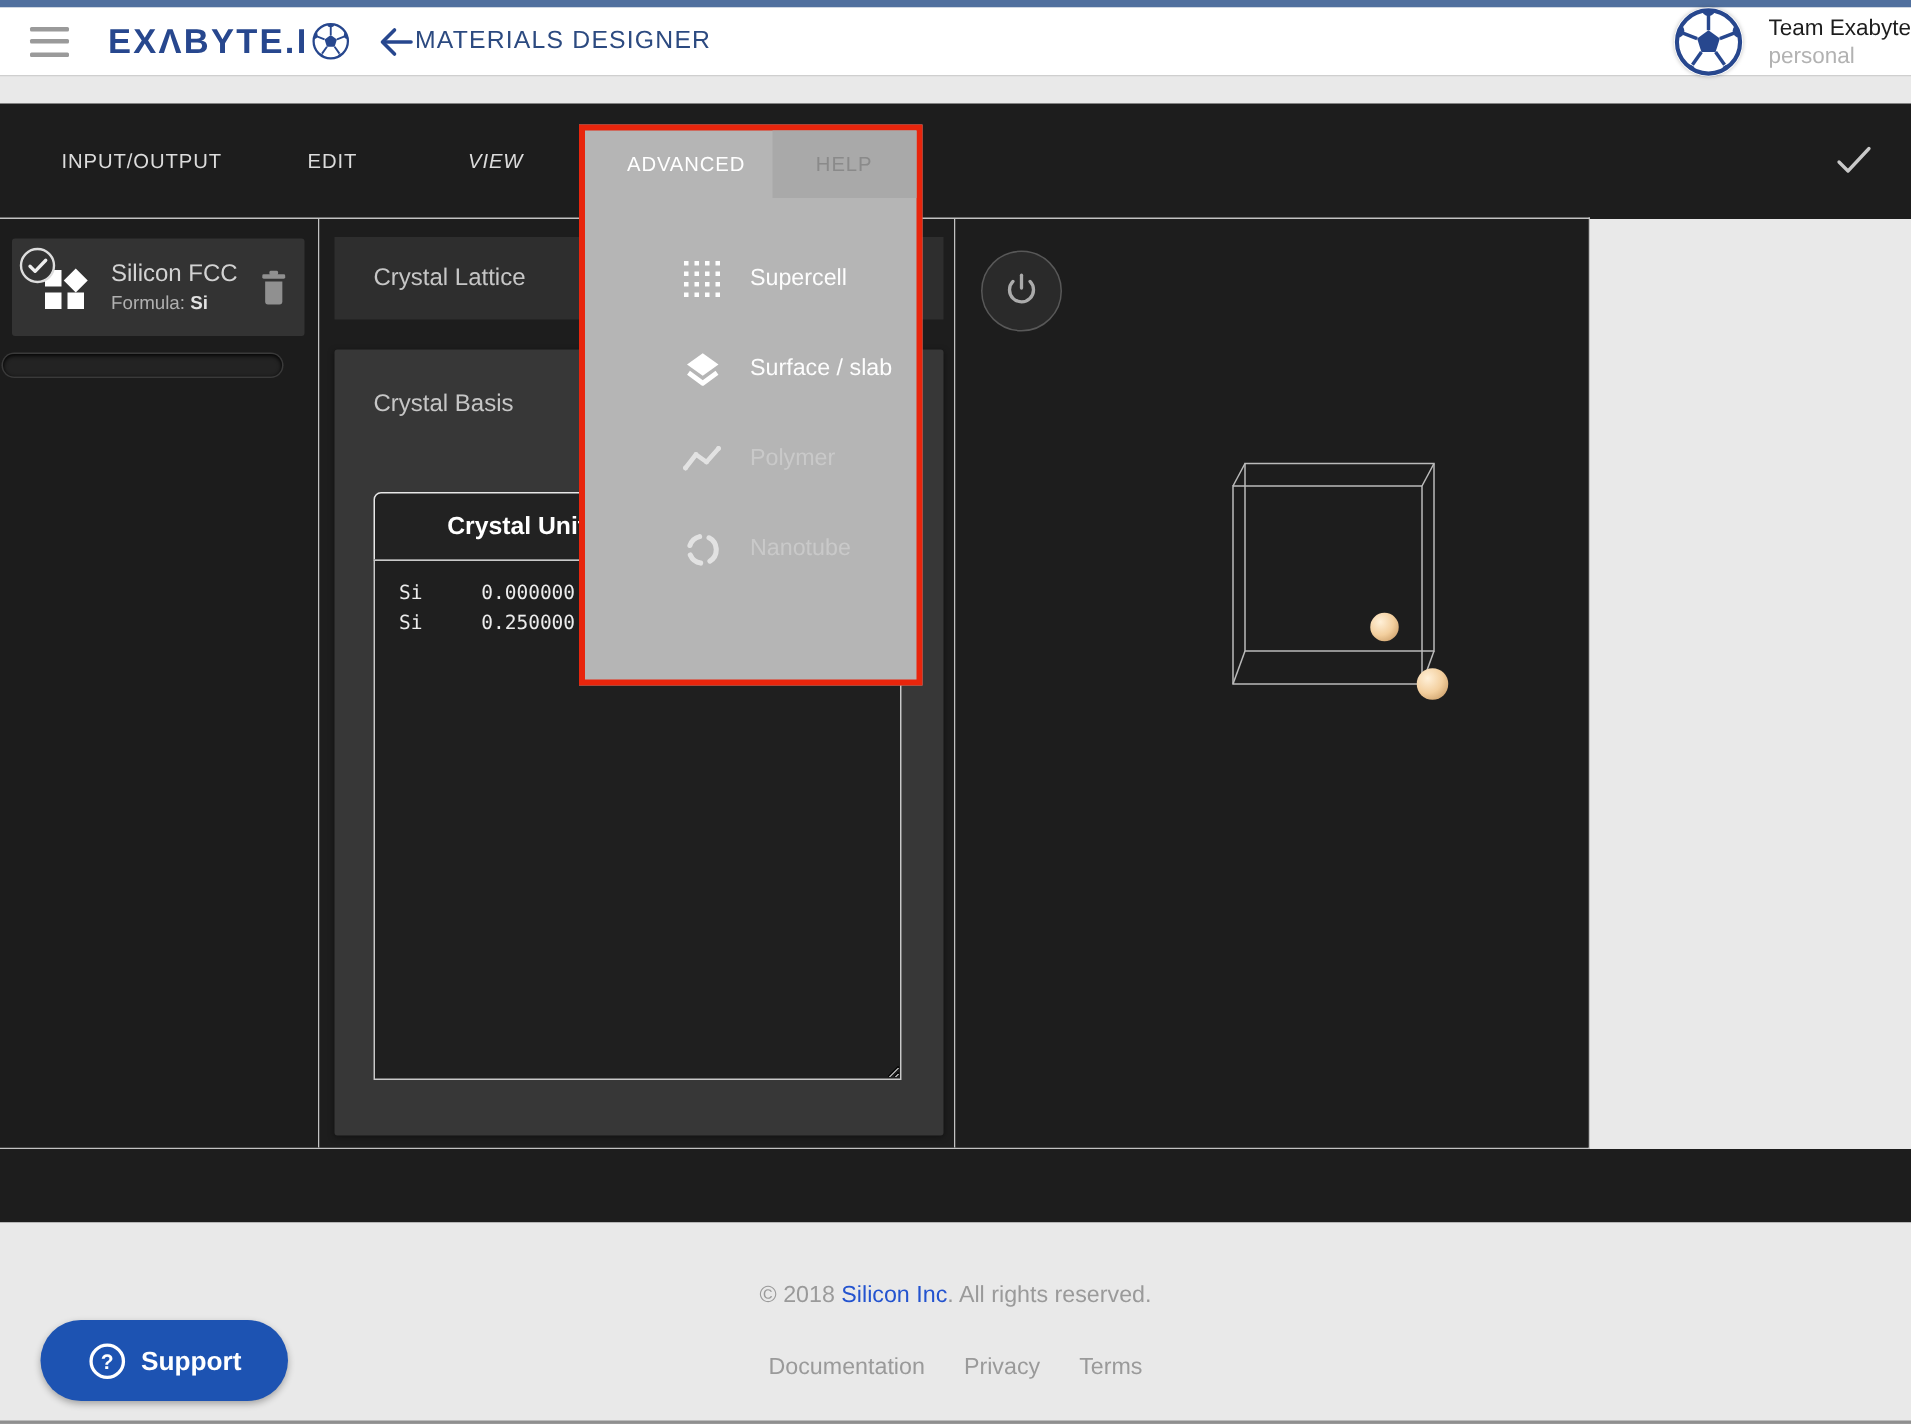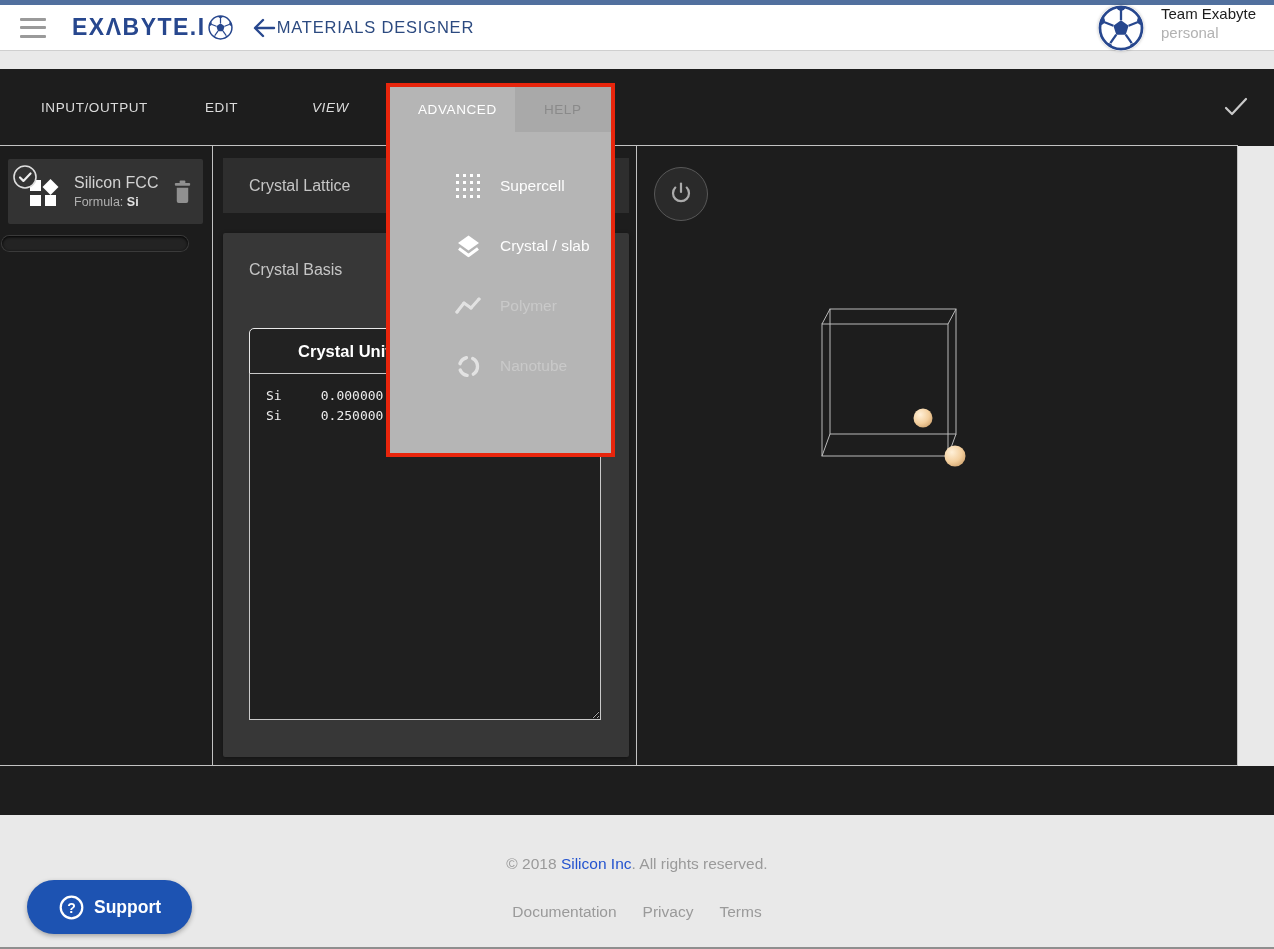--- a/index.html
+++ b/index.html
@@ -10,37 +10,37 @@
   .top-strip { position:absolute; left:0; top:0; width:1274px; height:5px; background:#51709e; }
   .header { position:absolute; left:0; top:5px; width:1274px; height:46px; background:#ffffff;
             border-bottom:1px solid #cfcfcf; display:flex; align-items:center; }
   .hamburger { margin-left:20px; width:26px; height:20px; display:flex; flex-direction:column; justify-content:space-between; cursor:pointer; }
   .hamburger span { display:block; height:3px; background:#9a9a9a; border-radius:1px; }
   .logo { margin-left:26px; display:flex; align-items:center; cursor:pointer; }
   .logo-text { font-size:23px; font-weight:bold; letter-spacing:1.5px; color:#27478e; }
   .logo-ball { margin-left:2px; }
   .back-arrow { margin-left:18px; cursor:pointer; display:flex; }
   .app-title { font-size:16.5px; color:#2c4a80; letter-spacing:0.8px; }
-  .user-area { margin-left:auto; margin-right:18px; display:flex; align-items:flex-start; }
+  .user-area { margin-left:auto; display:flex; align-items:center; }
   .avatar { width:46px; height:46px; border-radius:50%; box-shadow:0 0 3px rgba(0,0,0,.25); background:#fff; }
   .user-names { margin-left:17px; }
   .user-name { font-size:15px; color:#1d1d1d; font-weight:500; }
   .user-role { font-size:15px; color:#b2b2b2; margin-top:2px; }
 
   
   .menubar { position:absolute; left:0; top:69px; width:1274px; height:77px; background:#1d1d1d; }
   .menu-item { position:absolute; top:0; height:77px; display:flex; align-items:center;
                font-size:13.5px; font-weight:500; letter-spacing:0.6px; color:#dcdcdc; cursor:pointer; }
   .mi-io   { left:41px; }
   .mi-edit { left:205px; }
   .mi-view { left:312px;font-style:italic; }
   .menubar-check { position:absolute; right:26px; top:26px; cursor:pointer; }
 
   
-  .content { position:absolute; left:0; top:145px; width:1238px; height:621px; background:#1d1d1d;
+  .content { position:absolute; left:0; top:145px; width:1060px; height:621px; background:#1d1d1d;
              border:1px solid #c2c2c2; border-left:none; display:flex; }
 
   
   .sidebar { width:213px; border-right:1px solid #c2c2c2; position:relative; background:#1c1c1c; }
   .mat-card { position:absolute; left:8px; top:13px; width:195px; height:65px; background:#333333;
               border-radius:2px; display:flex; align-items:center; cursor:pointer; }
   .mat-icon-wrap { position:relative; width:52px; height:52px; margin-left:6px; flex:0 0 auto; }
   .mat-widgets { position:absolute; left:12px; top:10px; }
   .mat-check { position:absolute; left:-2px; top:-2px; }
   .mat-text { margin-left:8px; min-width:0; }
@@ -278,21 +278,21 @@
       </span>
       <span class="dd-label">Supercell</span>
     </div>
     <div class="dd-item">
       <span class="dd-icon">
         <svg width="27" height="27" viewBox="0 0 27 27">
           <polygon points="13.5,2.5 24,10 13.5,17.5 3,10" fill="#ffffff"></polygon>
           <path d="M4,15.5 L13.5,22.5 L23,15.5" fill="none" stroke="#ffffff" stroke-width="3.2" stroke-linejoin="round"></path>
         </svg>
       </span>
-      <span class="dd-label">Crystal / slab</span>
+      <span class="dd-label">Surface / slab</span>
     </div>
     <div class="dd-item disabled">
       <span class="dd-icon">
         <svg width="28" height="22" viewBox="0 0 28 22" fill="none" stroke="#ffffff" stroke-width="3" stroke-linecap="round" stroke-linejoin="round">
           <polyline points="3,17 10,8 17,13 25,4"></polyline>
           <circle cx="3" cy="17" r="1.6" fill="#ffffff" stroke="none"></circle>
           <circle cx="10" cy="8" r="1.6" fill="#ffffff" stroke="none"></circle>
           <circle cx="17" cy="13" r="1.6" fill="#ffffff" stroke="none"></circle>
           <circle cx="25" cy="4" r="1.6" fill="#ffffff" stroke="none"></circle>
         </svg>

